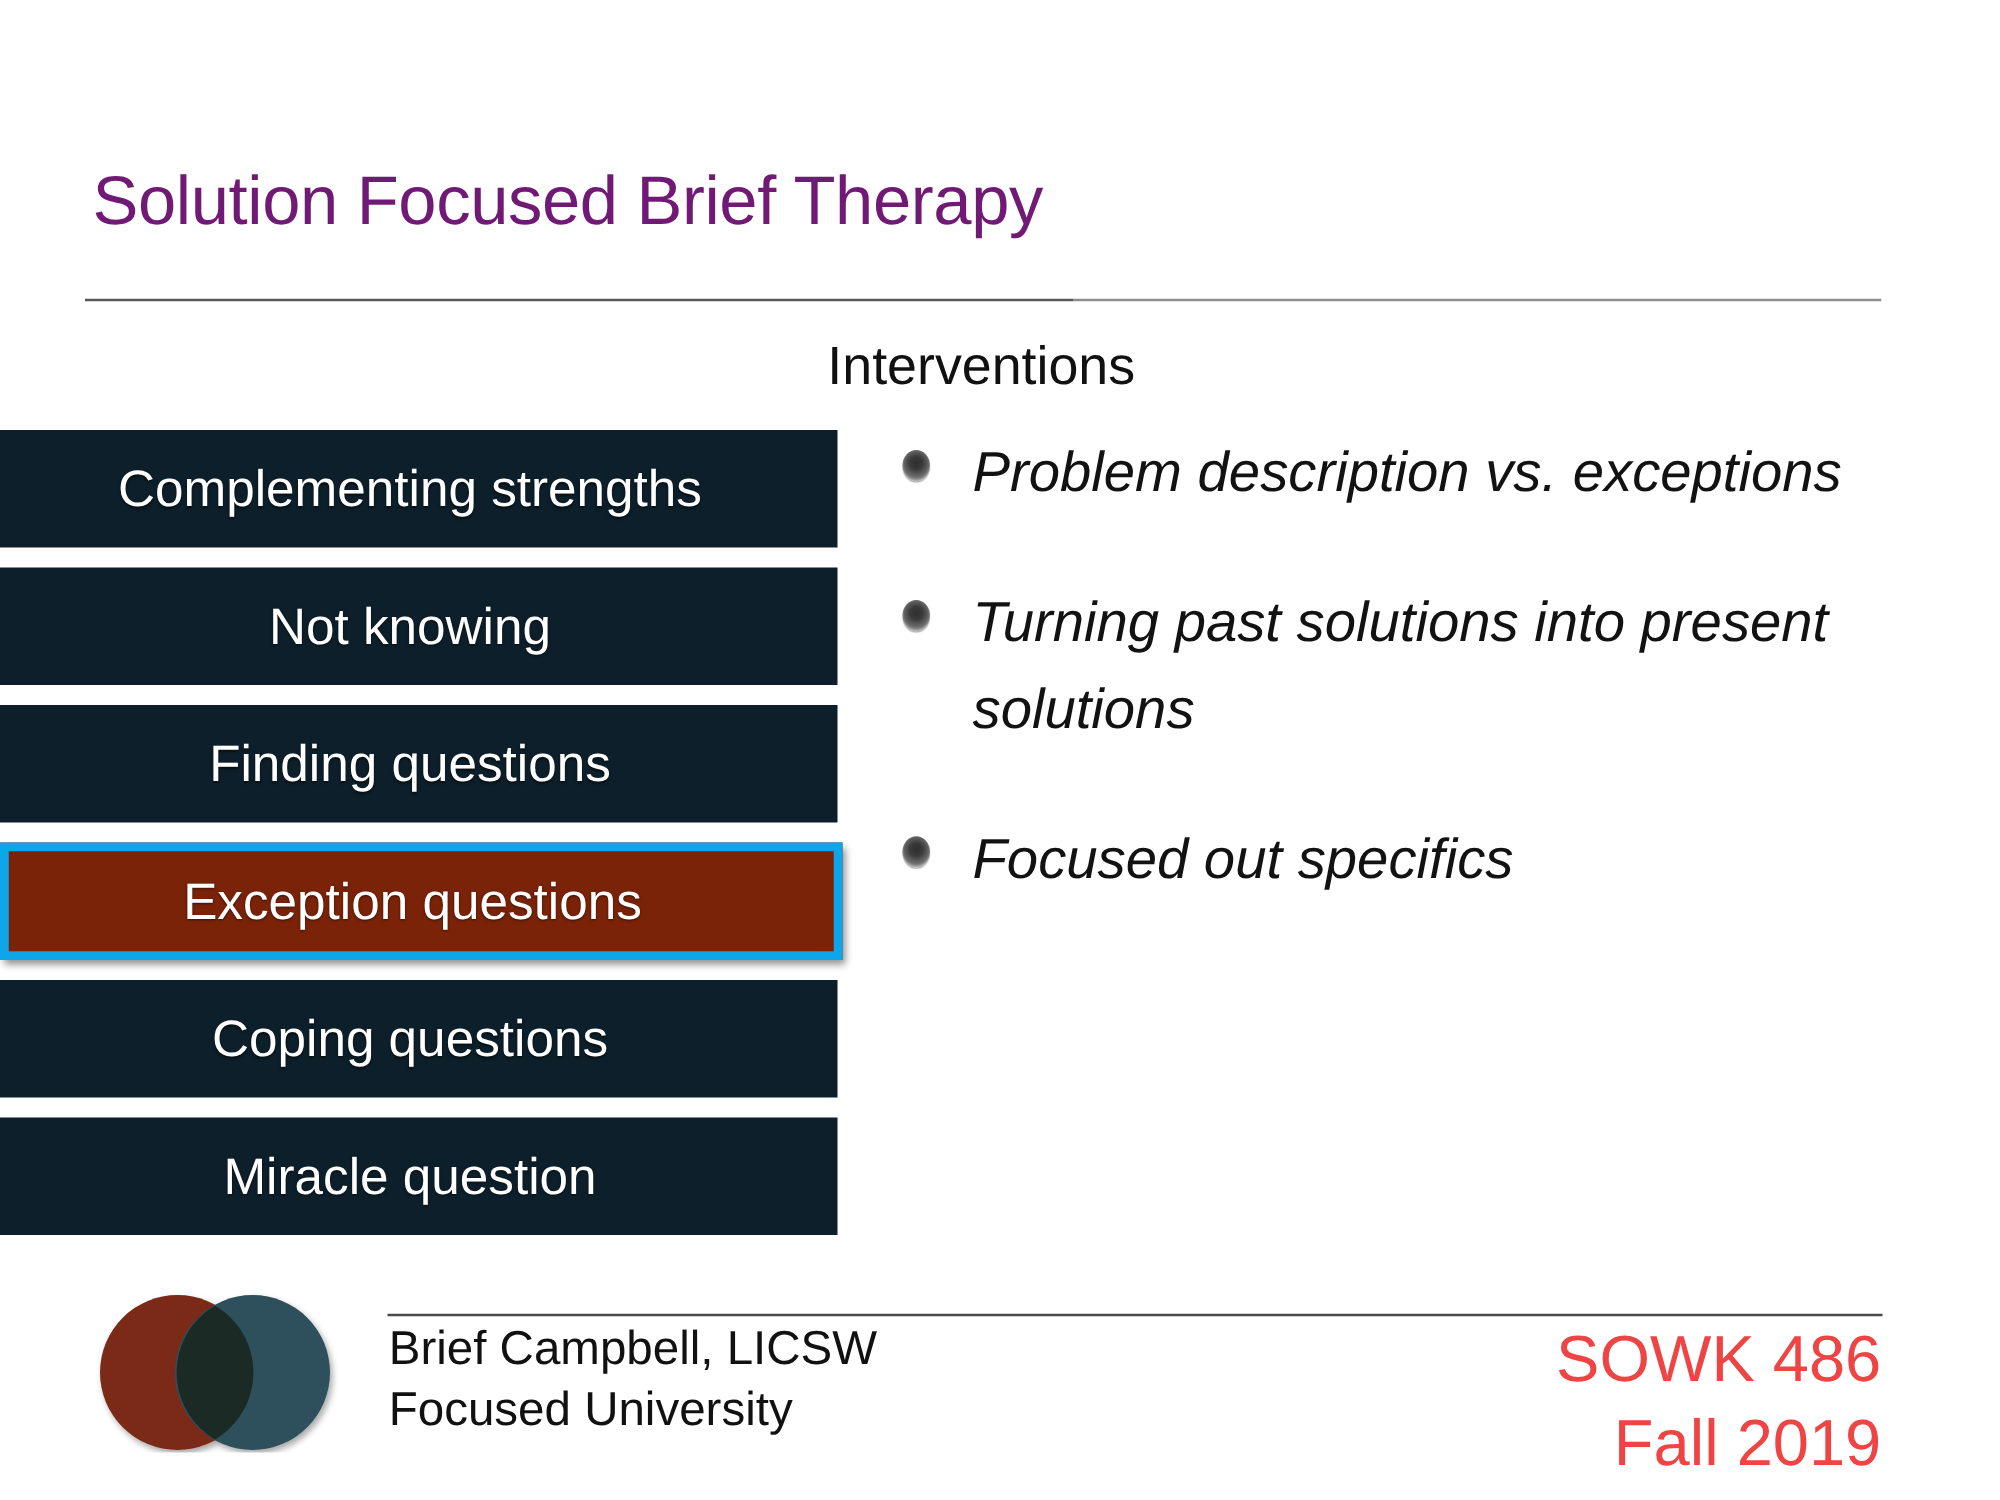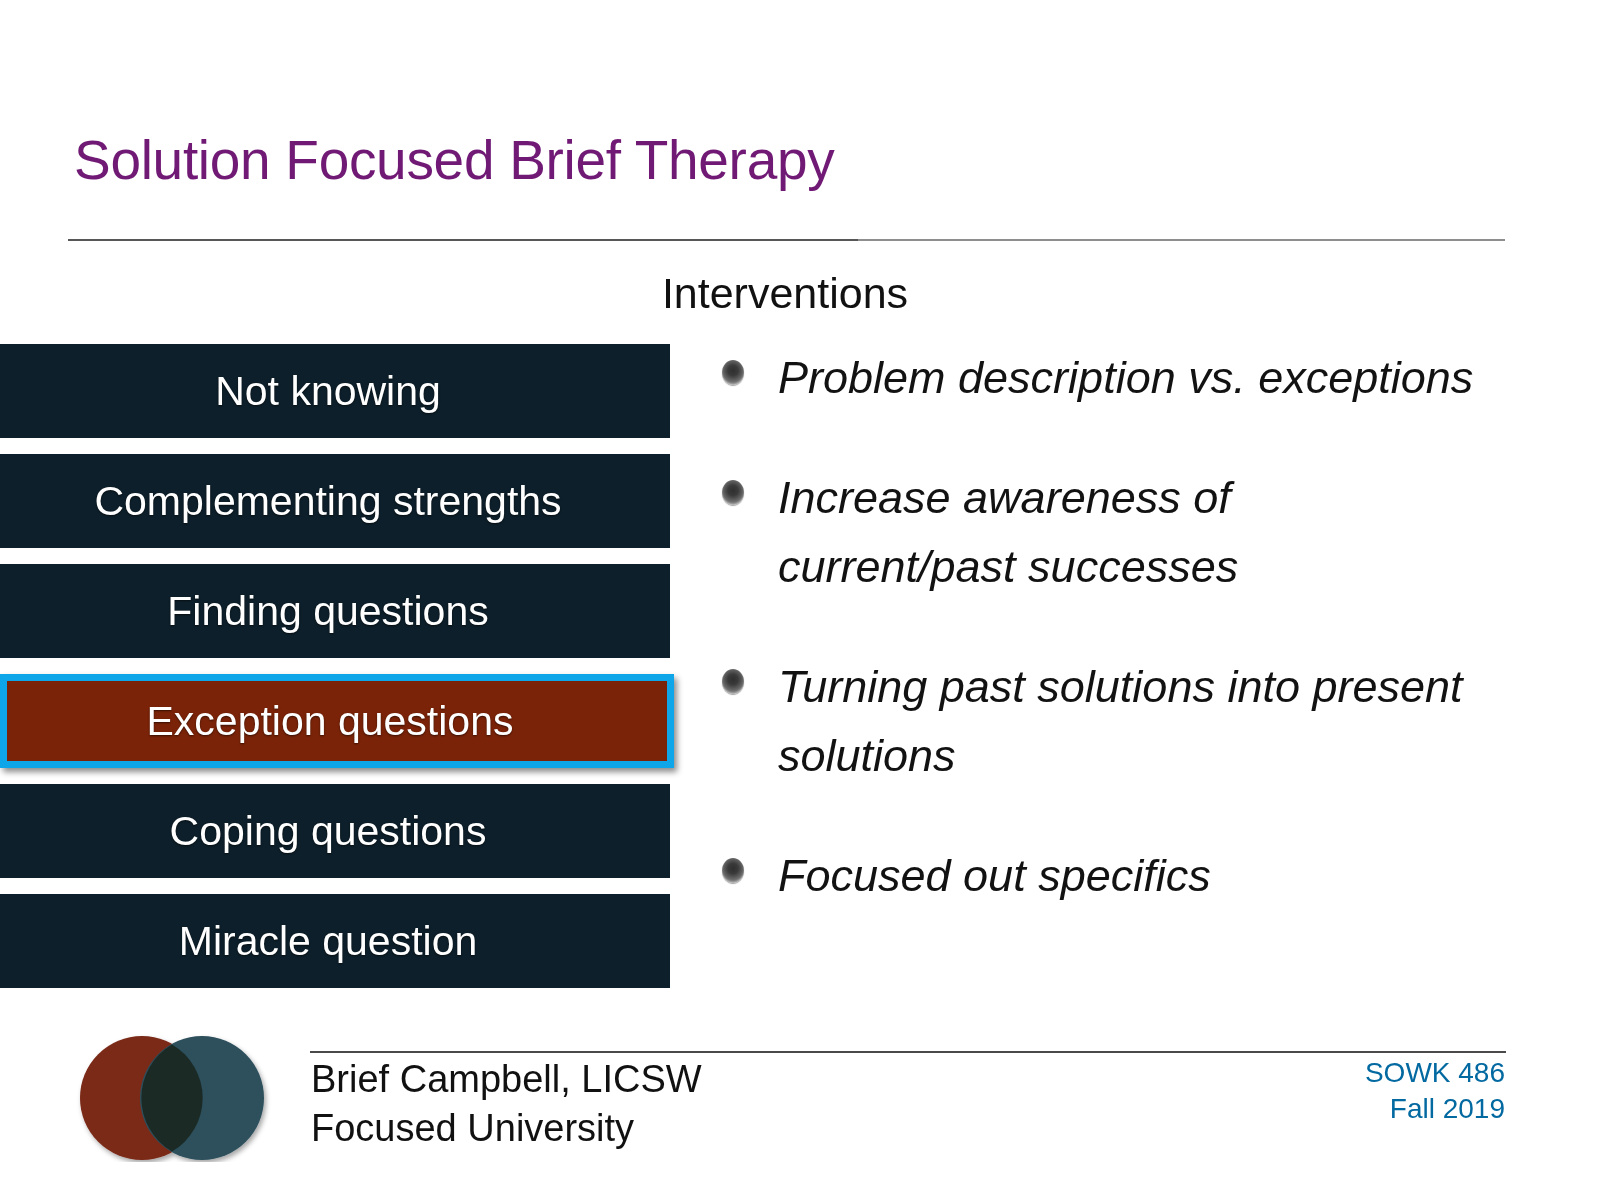--- a/index.html
+++ b/index.html
@@ -150,65 +150,61 @@
     top: 1055px;
     font-size: 38px;
     line-height: 1.28;
     color: #111111;
   }
 
   .footer-right {
     position: absolute;
     right: 95px;
     top: 1055px;
-    font-size: 28px;
+    font-size: 52px;
     line-height: 1.28;
-    color: #0369a1;
+    color: #ef4444;
     text-align: right;
   }
 </style>
 </head>
 <body>
 
 <div class="slide">
 
   <div class="slide-title">Solution Focused Brief Therapy</div>
   <div class="title-rule"></div>
 
   <div class="col-heading">Interventions</div>
 
   <div class="bars">
     <div class="bar">
+      <span class="bar-label">Complementing strengths</span>
+    </div>
+    <div class="bar">
       <span class="bar-label">Not knowing</span>
-    </div>
-    <div class="bar">
-      <span class="bar-label">Complementing strengths</span>
     </div>
     <div class="bar">
       <span class="bar-label">Finding questions</span>
     </div>
     <div class="bar highlight">
       <span class="bar-label">Exception questions</span>
     </div>
     <div class="bar">
       <span class="bar-label">Coping questions</span>
     </div>
     <div class="bar">
       <span class="bar-label">Miracle question</span>
     </div>
   </div>
 
   <div class="bullets">
     <div class="bullet-item">
       <span class="bullet-dot"></span>
       <span class="bullet-text">Problem description vs. exceptions</span>
-    </div>
-    <div class="bullet-item">
-      <span class="bullet-dot"></span>
-      <span class="bullet-text">Increase awareness of current/past successes</span>
     </div>
     <div class="bullet-item">
       <span class="bullet-dot"></span>
       <span class="bullet-text">Turning past solutions into present solutions</span>
     </div>
     <div class="bullet-item">
       <span class="bullet-dot"></span>
       <span class="bullet-text">Focused out specifics</span>
     </div>
   </div>

